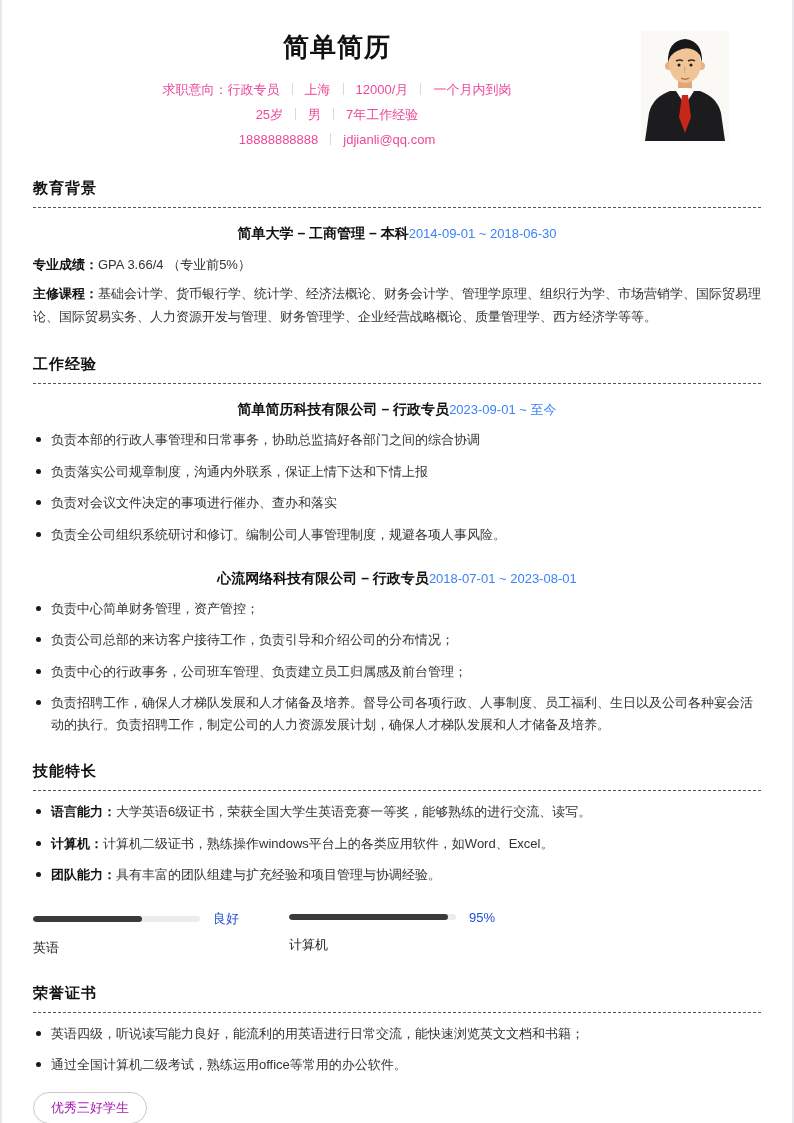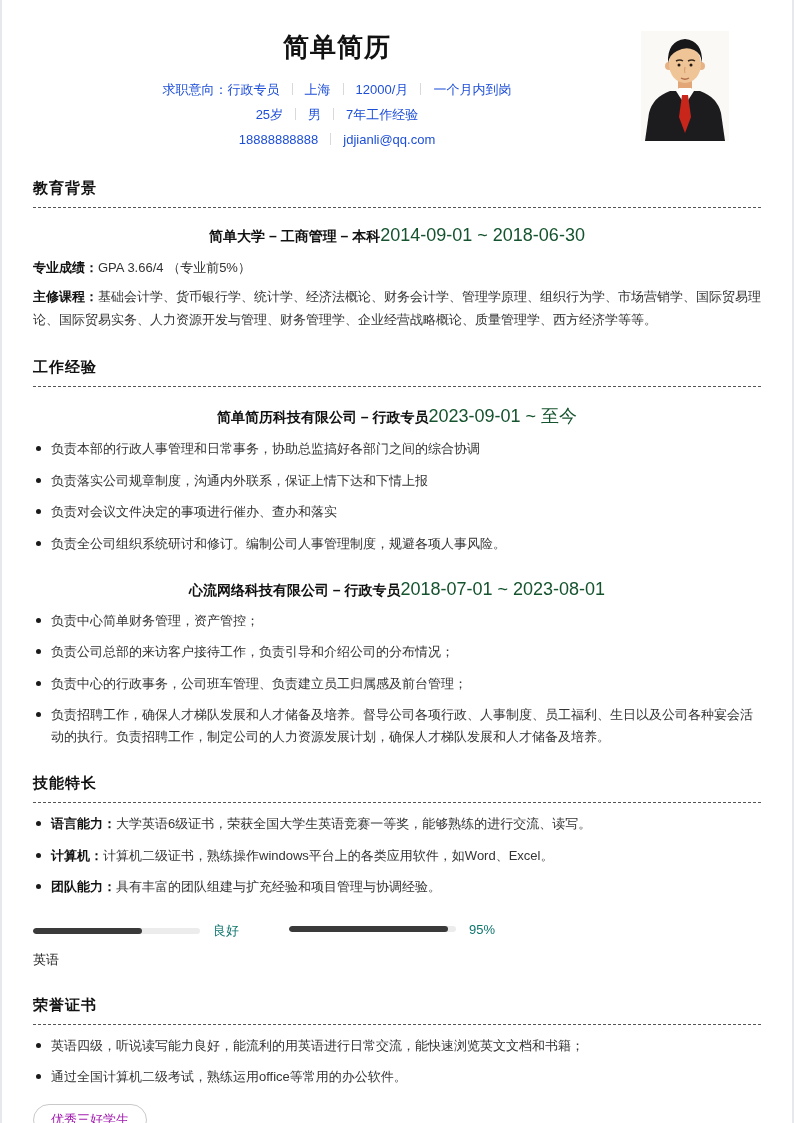--- a/index.html
+++ b/index.html
@@ -11,53 +11,53 @@
     margin: 0 auto 6px;
     background: #ffffff;
     padding: 26px 31px 40px;
     color: #333;
   }
 
   
   .resume-header { display: flex; align-items: flex-start; }
   .head-center { flex: 1; text-align: center; padding-top: 4px; }
   h1.title { font-size: 26px; font-weight: bold; color: #111; letter-spacing: 1px; margin-bottom: 12px; }
-  .info-row { font-size: 13px; color: #1d4ed8; line-height: 25px; white-space: nowrap; }
+  .info-row { font-size: 13px; color: #ec4899; line-height: 25px; white-space: nowrap; }
   .sep { display: inline-block; width: 1px; height: 12px; background: #d9d9d9; margin: 0 12px; vertical-align: -1px; }
   .photo { width: 88px; height: 110px; margin-right: 32px; margin-top: 5px; overflow: hidden; background: #faf9f7; flex: none; }
 
   
   section { margin-top: 27px; }
   h2.sec-heading {
     font-size: 15px; font-weight: bold; color: #111; letter-spacing: 1px;
     padding-bottom: 9px; border-bottom: 1.5px dashed #555;
   }
   .entry-head { display: flex; justify-content: center; align-items: baseline; margin-top: 17px; }
   .entry-name { font-size: 14px; font-weight: bold; color: #111; }
-  .entry-date { font-size: 18px; font-weight: normal; color: #14532d; }
+  .entry-date { font-size: 13px; font-weight: normal; color: #3b82f6; }
   .kv { margin-top: 11px; font-size: 13px; line-height: 1.75; color: #333; }
   .kv b { color: #111; font-family: Liberation Serif, serif; }
 
   ul.bullets { list-style: none; margin-top: 4px; }
   ul.bullets li {
     position: relative; padding-left: 18px; margin-top: 10px;
     font-size: 13px; line-height: 1.65; color: #333;
   }
   ul.bullets li::before {
     content: ""; position: absolute; left: 3px; top: 8px;
     width: 5px; height: 5px; border-radius: 50%; background: #1a1a1a;
   }
   ul.bullets li b { color: #111; }
 
   
   .bars { display: flex; gap: 50px; margin-top: 24px; }
   .bar-row { display: flex; align-items: center; }
   .track { width: 167px; height: 6px; border-radius: 3px; background: var(--bar_track, #ececec); overflow: hidden; }
   .fill { height: 100%; border-radius: 3px; background: var(--bar_fill, #3a3a3a); }
-  .bar-label { margin-left: 13px; font-size: 13px; color: #0f766e; }
+  .bar-label { margin-left: 13px; font-size: 13px; color: #1d4ed8; }
   .bar-name { margin-top: 11px; font-size: 13px; color: #222; }
 
   
   .pill {
     display: inline-block; margin-top: 17px; padding: 6px 17px;
     border: 1px solid #c9c9c9; border-radius: 17px;
     font-size: 13px; color: #a21caf; background: #fff;
   }
 </style>
 </head>
@@ -163,20 +163,21 @@
         </div>
         <div class="bar-name">英语</div>
       </div>
       <div class="bar-item">
         <div class="bar-row">
           <div class="track">
             <div class="fill" style="width: 95%;"></div>
           </div>
           <span class="bar-label">95%</span>
         </div>
+        <div class="bar-name">计算机</div>
       </div>
     </div>
   </section>
 
   <section>
     <h2 class="sec-heading">荣誉证书</h2>
     <ul class="bullets" style="">
       <li>英语四级，听说读写能力良好，能流利的用英语进行日常交流，能快速浏览英文文档和书籍；</li>
       <li>通过全国计算机二级考试，熟练运用office等常用的办公软件。</li>
     </ul>

